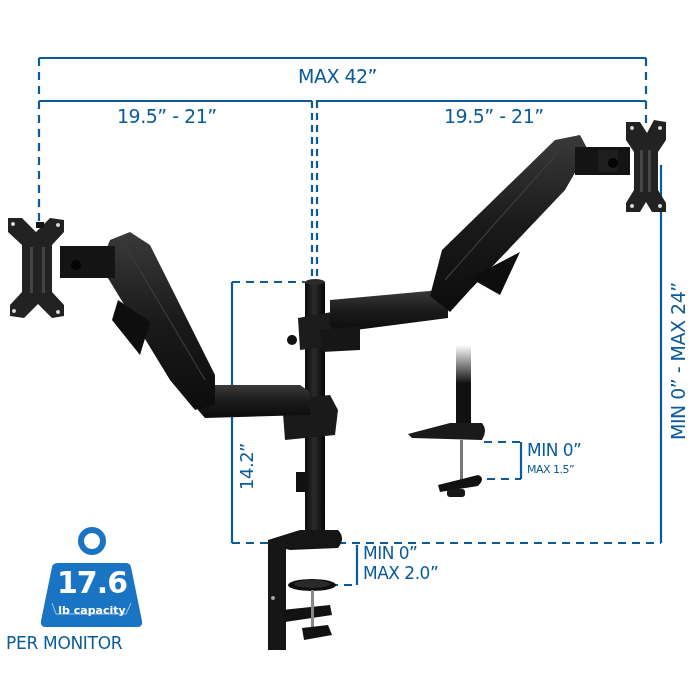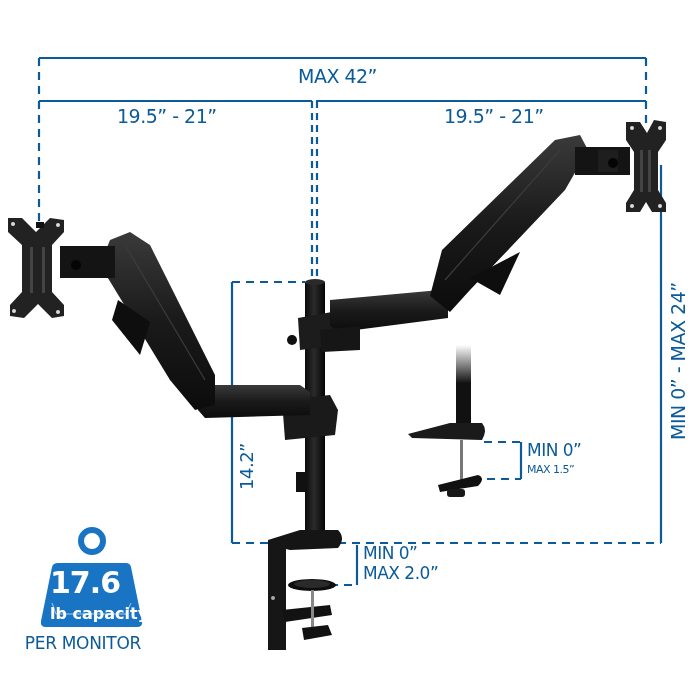--- a/index.html
+++ b/index.html
@@ -1,20 +1,20 @@
 <!DOCTYPE html>
 <html><head>
   <meta charset="utf-8">
   <style>
     html, body { margin: 0; padding: 0; background: #ffffff; }
     body { width: 700px; height: 700px; position: relative; overflow: hidden; font-family: "Liberation Sans", sans-serif; }
     #stage { position: absolute; left: 0; top: 0; width: 700px; height: 616px; }
     .dim-text { position: absolute; color: #0b5a99; font-family: "DejaVu Sans", sans-serif; font-weight: normal; white-space: nowrap; letter-spacing: -0.5px; }
-    .badge-text { position: absolute; color: #ffffff; font-family: "DejaVu Sans", sans-serif; text-align: left; white-space: nowrap; }
-    .per-monitor { position: absolute; color: #0b5a99; font-family: "DejaVu Sans", sans-serif; font-size: 17px; left: 6px; top: 633px; width: 135px; text-align: right; letter-spacing: -0.3px; }
+    .badge-text { position: absolute; color: #ffffff; font-family: "DejaVu Sans", sans-serif; text-align: center; white-space: nowrap; }
+    .per-monitor { position: absolute; color: #0b5a99; font-family: "DejaVu Sans", sans-serif; font-size: 17px; left: 6px; top: 633px; width: 135px; text-align: left; letter-spacing: -0.3px; }
     .rot { transform-origin: 0 0; transform: rotate(-90deg); }
   </style>
 </head>
 <body>
 
 <div id="stage">
 
   <svg width="700" height="700" viewBox="0 0 700 700" style="position:absolute;left:0;top:0;">
     <defs>
       <linearGradient id="armGrad" x1="0" y1="0" x2="0" y2="1">
@@ -152,17 +152,17 @@
 
   <span class="dim-text rot" style="left:667px;top:440px;font-size:19px;">MIN 0” - MAX 24”</span>
 
   <span class="dim-text" style="left:363px;top:544px;font-size:17px;line-height:19px;">MIN 0”</span>
   <span class="dim-text" style="left:363px;top:564px;font-size:17px;line-height:19px;">MAX 2.0”</span>
 
   <span class="dim-text" style="left:527px;top:441px;font-size:17px;line-height:19px;">MIN 0”</span>
   <span class="dim-text" style="left:527px;top:460px;font-size:11px;line-height:19px;">MAX 1.5”</span>
 
   <span class="badge-text" style="left:50px;top:565px;width:84px;font-size:30px;font-weight:bold;letter-spacing:-1px;">17.6</span>
-  <span class="badge-text" style="left:50px;top:604px;width:84px;font-size:16px;font-weight:bold;">lb capacity</span>
+  <span class="badge-text" style="left:50px;top:604px;width:84px;font-size:11px;font-weight:bold;">lb capacity</span>
 
   <span class="per-monitor">PER MONITOR</span>
 
 </div>
 
 </body></html>

